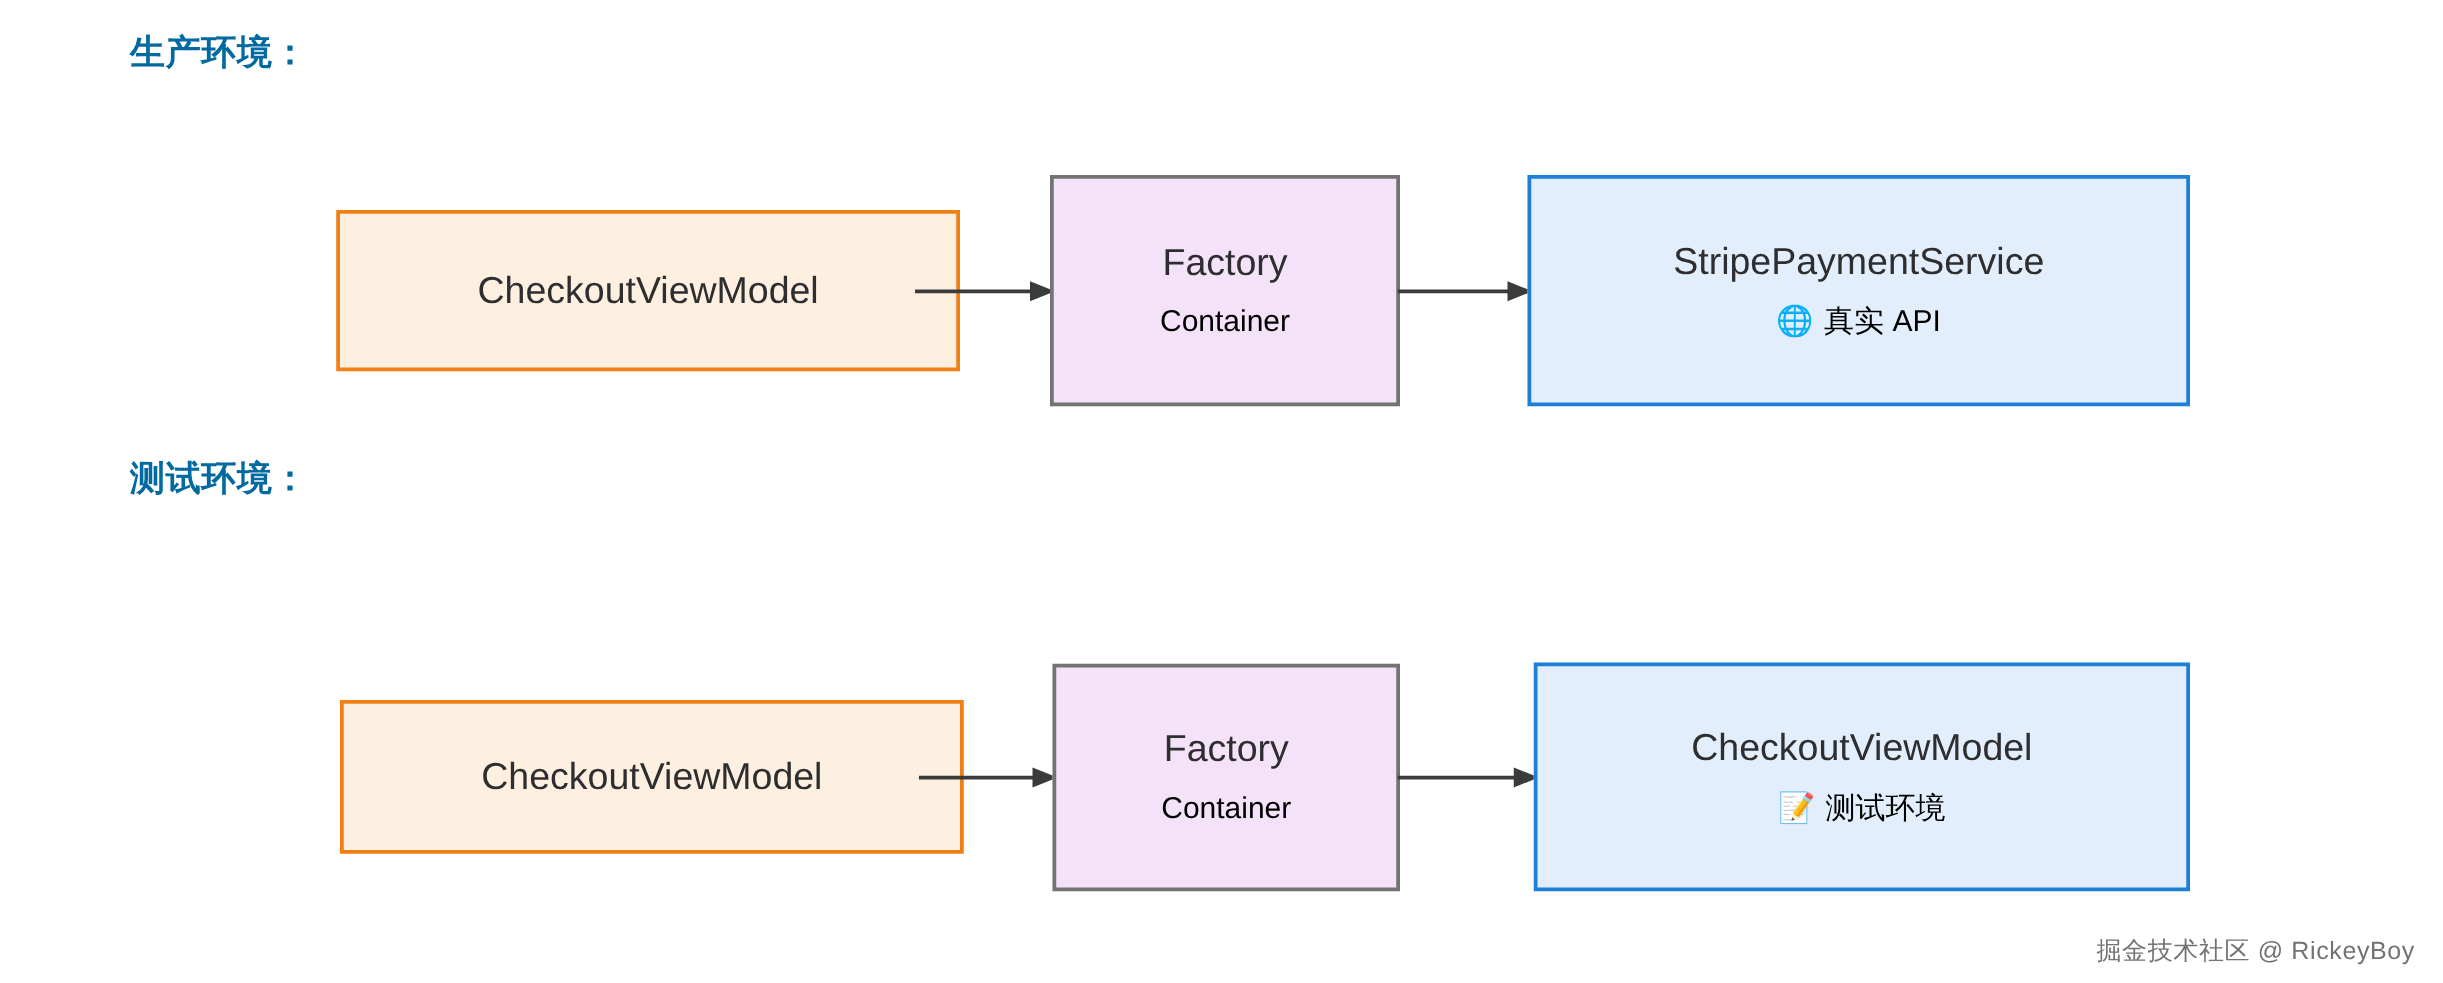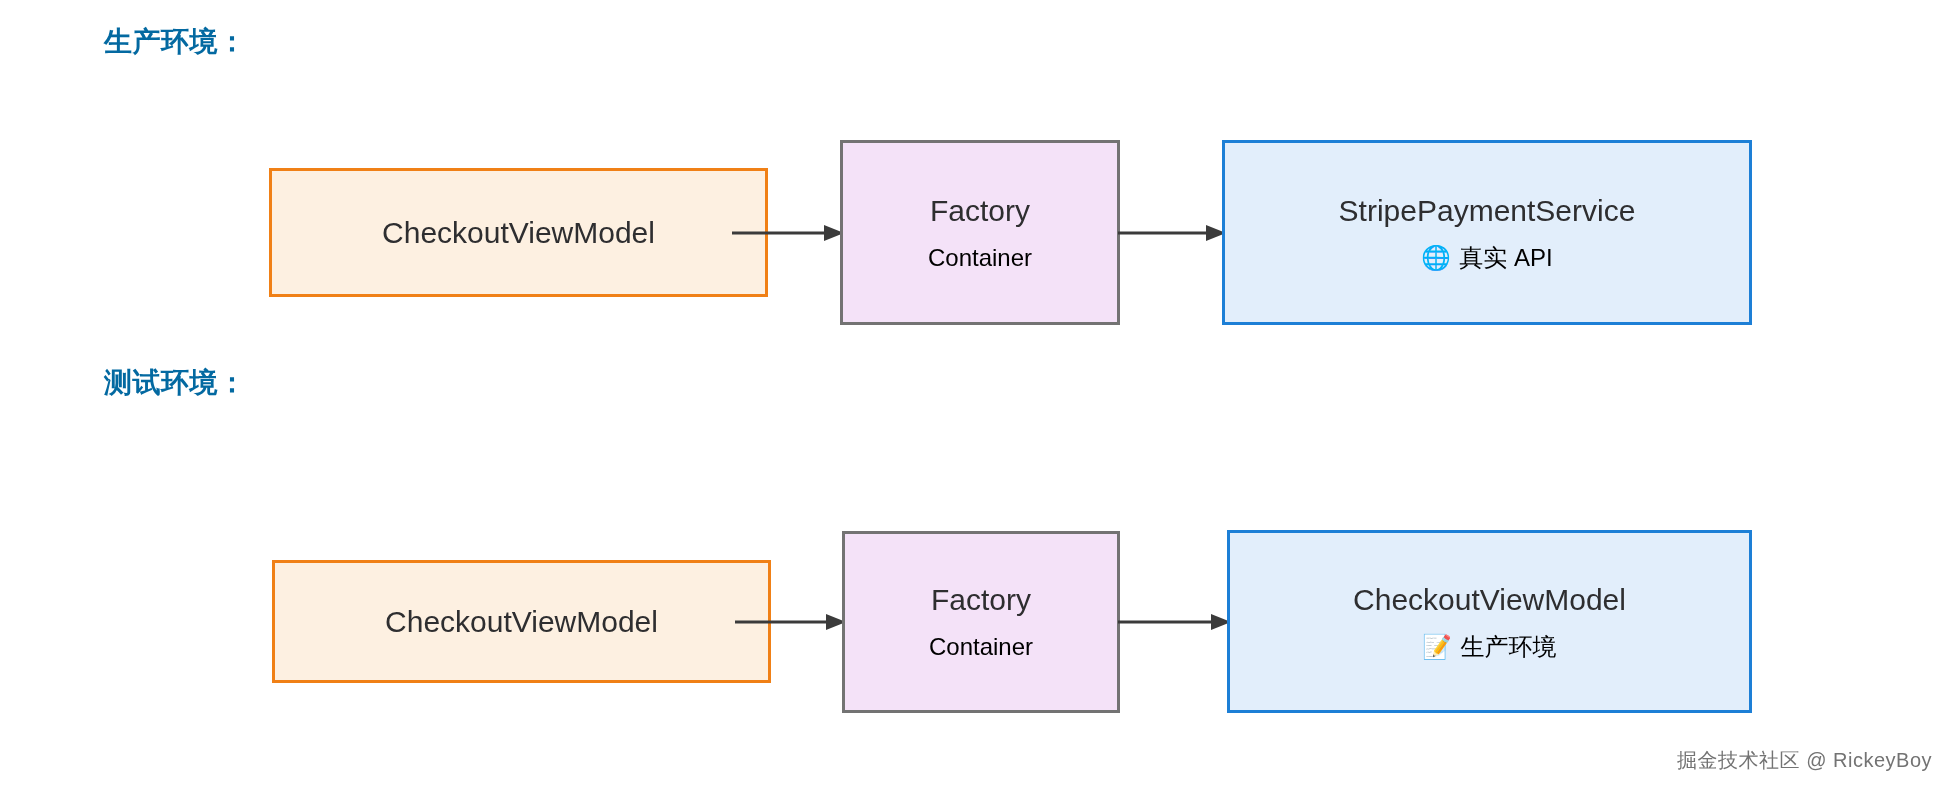--- a/index.html
+++ b/index.html
@@ -147,17 +147,17 @@
 </div>
 
 <svg class="arrow" id="arrow-test-2" viewBox="0 0 113 22">
   <line x1="0" y1="11" x2="95" y2="11" stroke="#3b3b3b" stroke-width="3"></line>
   <polygon points="93,3 113,11 93,19" fill="#3b3b3b"></polygon>
 </svg>
 
 <div class="node node-blue" id="node-service-test">
   <div class="node-title">CheckoutViewModel</div>
   <div class="node-sub">
-    <span class="emoji">📝</span><span>生产环境</span>
+    <span class="emoji">📝</span><span>测试环境</span>
   </div>
 </div>
 
 <div class="watermark">掘金技术社区 @ RickeyBoy</div>
 
 </body></html>

